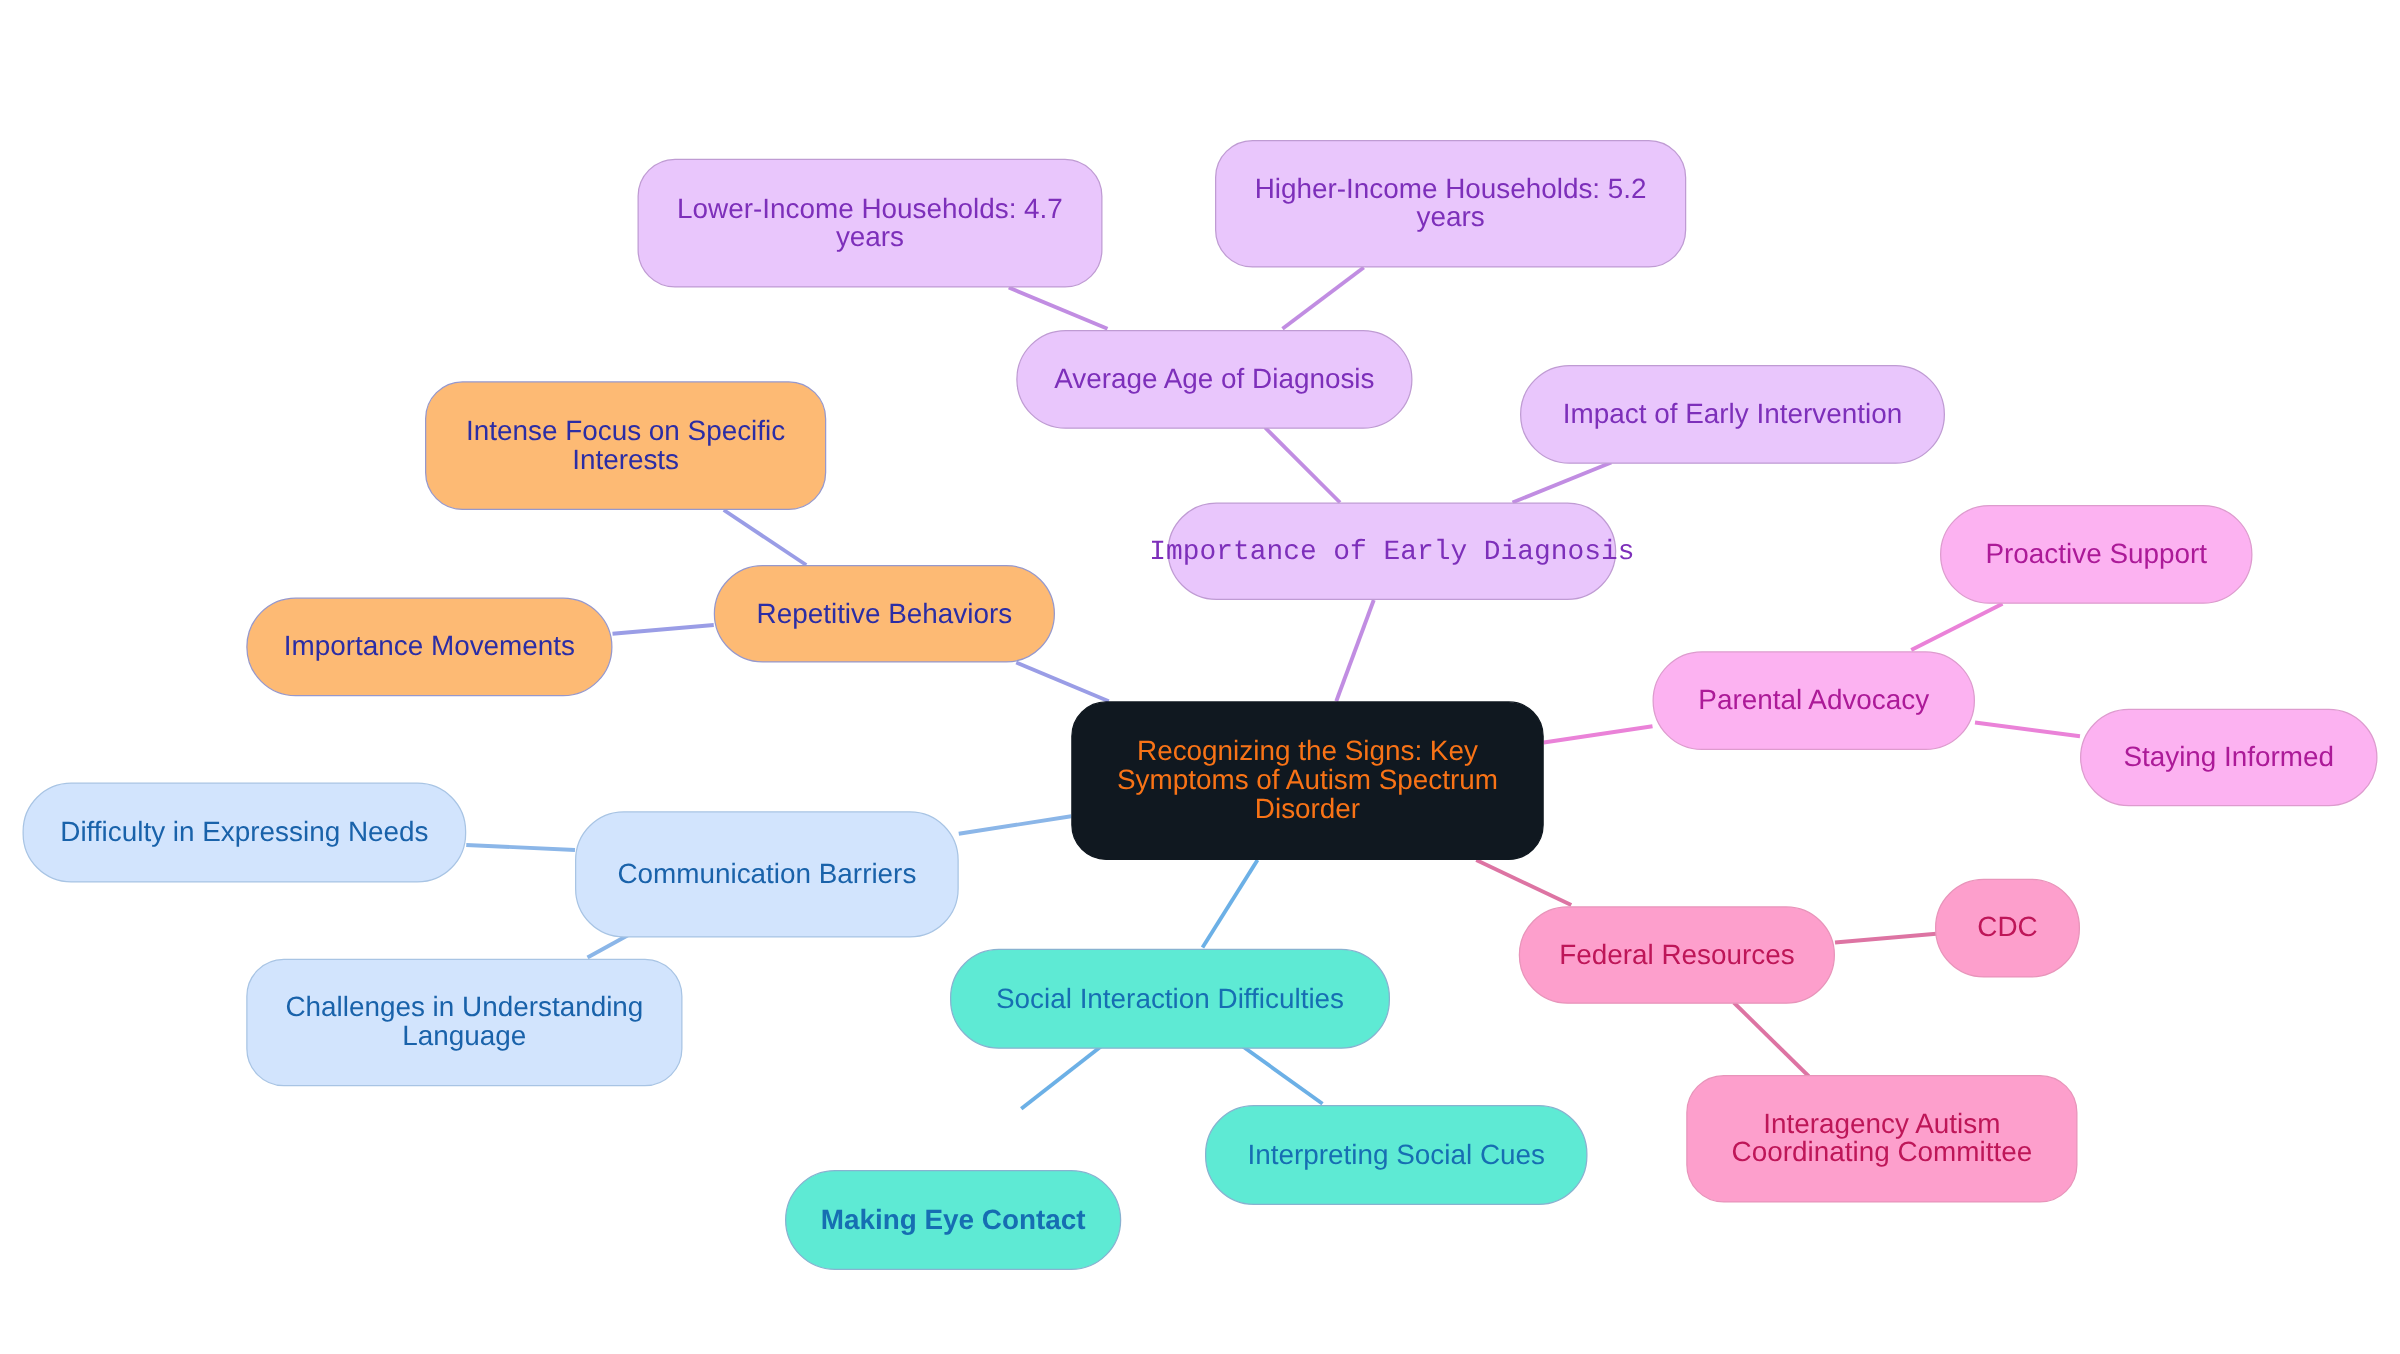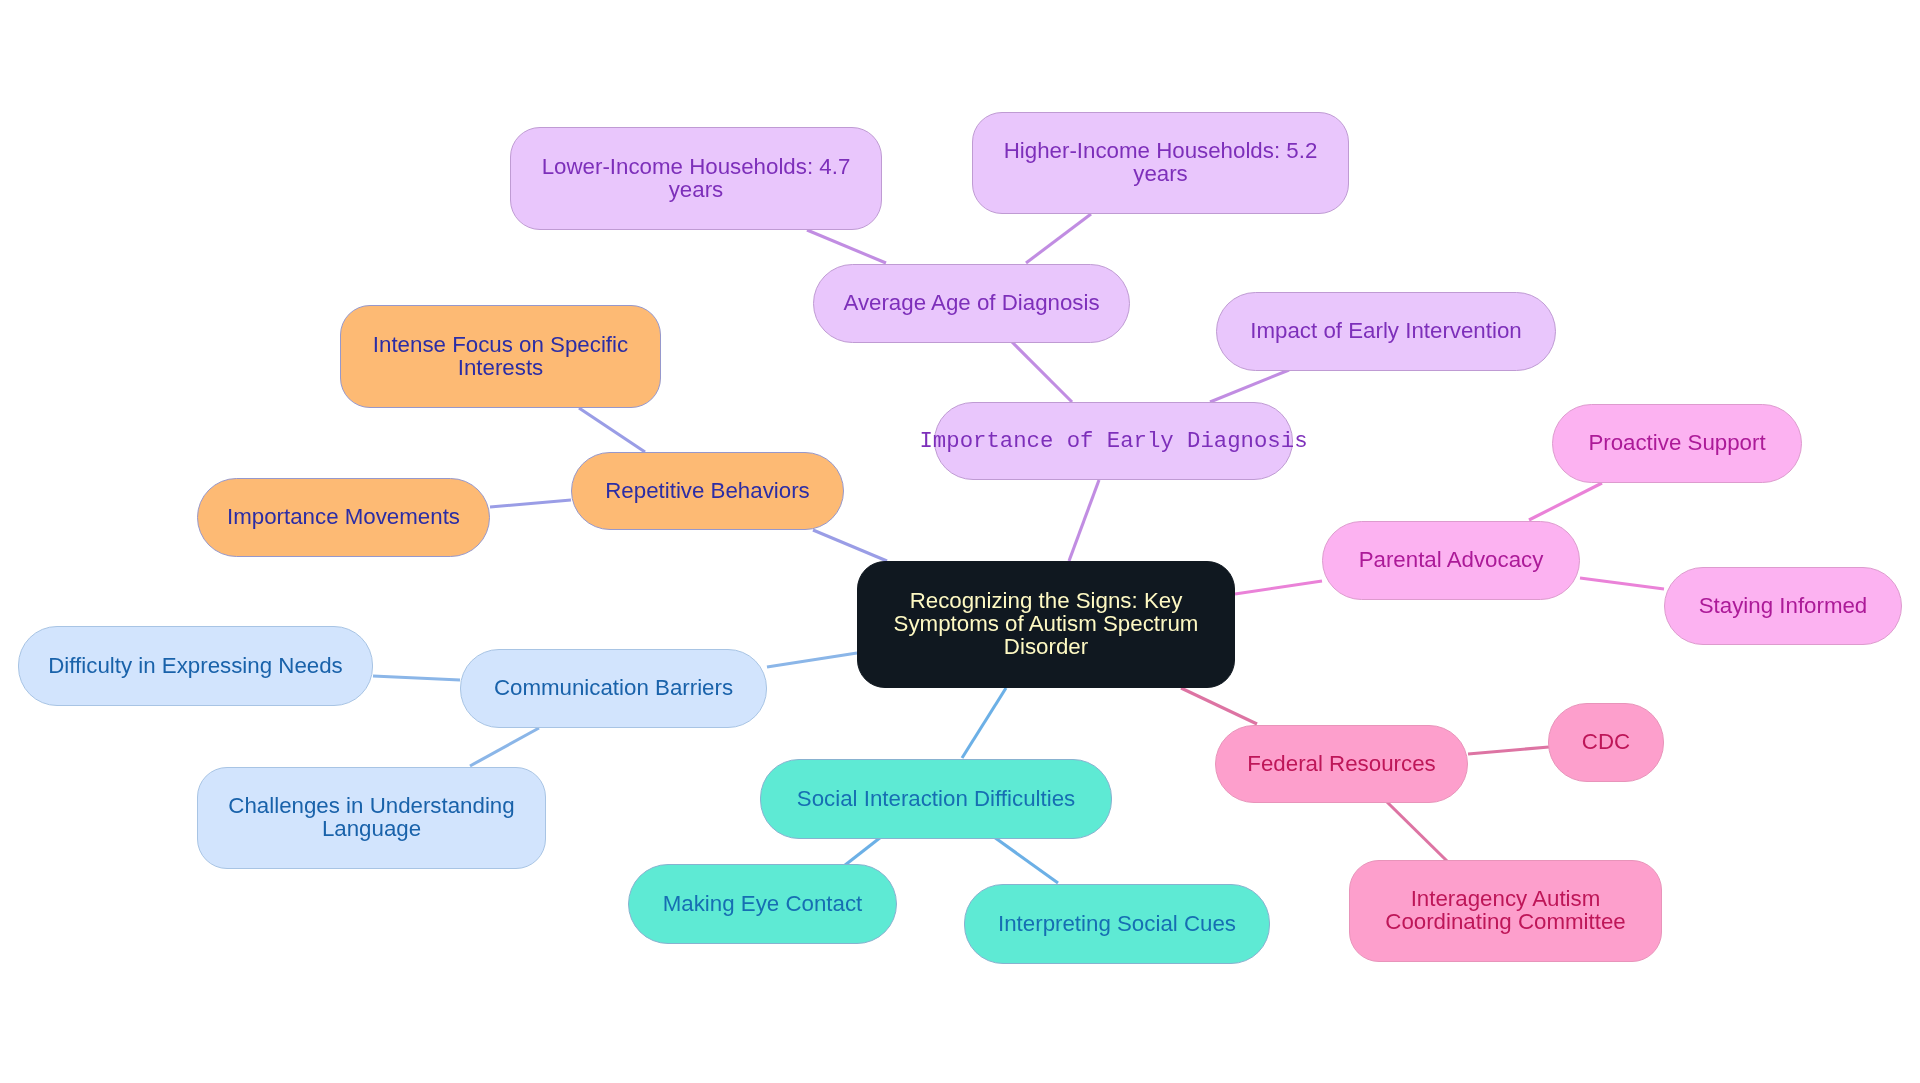--- a/index.html
+++ b/index.html
@@ -9,21 +9,21 @@
   svg.edge-layer{position:absolute;left:0;top:0;width:1920px;height:1083px;pointer-events:none;}
   .node{position:absolute;box-sizing:border-box;display:flex;align-items:center;
         justify-content:center;text-align:center;border-style:solid;border-width:0.9px;}
   .node-label{display:block;font-size:22.3px;line-height:22.8px;white-space:nowrap;}
   .scheme-purple{background:#e9c6fc;border-color:#bf9bd3;color:#7d2fba;}
   .scheme-peri{background:#fdba74;border-color:#9698cc;color:#2b2da5;}
   .scheme-blueA{background:#d2e4fd;border-color:#a8c4e4;color:#1962aa;}
   .scheme-blueB{background:#5eead4;border-color:#88b2d0;color:#166eb2;}
   .scheme-pinkA{background:#fcb2f1;border-color:#dd9bce;color:#ac1a98;}
   .scheme-pinkB{background:#fd9fcc;border-color:#e894ba;color:#be1658;}
-  .scheme-dark{background:#101820;border-color:#101820;color:#fef9c3;}
+  .scheme-dark{background:#101820;border-color:#101820;color:#f97316;}
 </style>
 </head>
 <body>
 
 <div class="canvas">
   <svg class="edge-layer" viewBox="0 0 1920 1083">
     <line x1="807" y1="230" x2="886" y2="263" stroke="#c18de2" stroke-width="3.1" stroke-linecap="butt"></line>
     <line x1="1091" y1="214" x2="1026" y2="263" stroke="#c18de2" stroke-width="3.1" stroke-linecap="butt"></line>
     <line x1="1012" y1="342" x2="1072" y2="402" stroke="#c18de2" stroke-width="3.1" stroke-linecap="butt"></line>
     <line x1="1289" y1="370" x2="1210" y2="402" stroke="#c18de2" stroke-width="3.1" stroke-linecap="butt"></line>
@@ -86,29 +86,29 @@
     </div>
     <div class="node scheme-peri" style="left:571px;top:452px;width:273px;height:78px;border-radius:39px;">
       <span class="node-label">Repetitive Behaviors</span>
     </div>
     <div class="node scheme-peri" style="left:197px;top:478px;width:293px;height:79px;border-radius:40px;">
       <span class="node-label">Importance Movements</span>
     </div>
     <div class="node scheme-blueA" style="left:18px;top:626px;width:355px;height:80px;border-radius:39px;">
       <span class="node-label">Difficulty in Expressing Needs</span>
     </div>
-    <div class="node scheme-blueA" style="left:460px;top:649px;width:307px;height:79px;border-radius:39px;">
+    <div class="node scheme-blueA" style="left:460px;top:649px;width:307px;height:101px;border-radius:39px;">
       <span class="node-label">Communication Barriers</span>
     </div>
     <div class="node scheme-blueA" style="left:197px;top:767px;width:349px;height:102px;border-radius:30px;">
       <span class="node-label">Challenges in Understanding<br>Language</span>
     </div>
     <div class="node scheme-blueB" style="left:760px;top:759px;width:352px;height:80px;border-radius:39px;">
       <span class="node-label">Social Interaction Difficulties</span>
     </div>
-    <div class="node scheme-blueB" style="left:628px;top:864px;width:269px;height:80px;border-radius:40px;">
+    <div class="node scheme-blueB" style="left:628px;top:936px;width:269px;height:80px;border-radius:40px;font-weight:bold;">
       <span class="node-label">Making Eye Contact</span>
     </div>
     <div class="node scheme-blueB" style="left:964px;top:884px;width:306px;height:80px;border-radius:39px;">
       <span class="node-label">Interpreting Social Cues</span>
     </div>
   </div>
 </div>
 
 </body></html>

